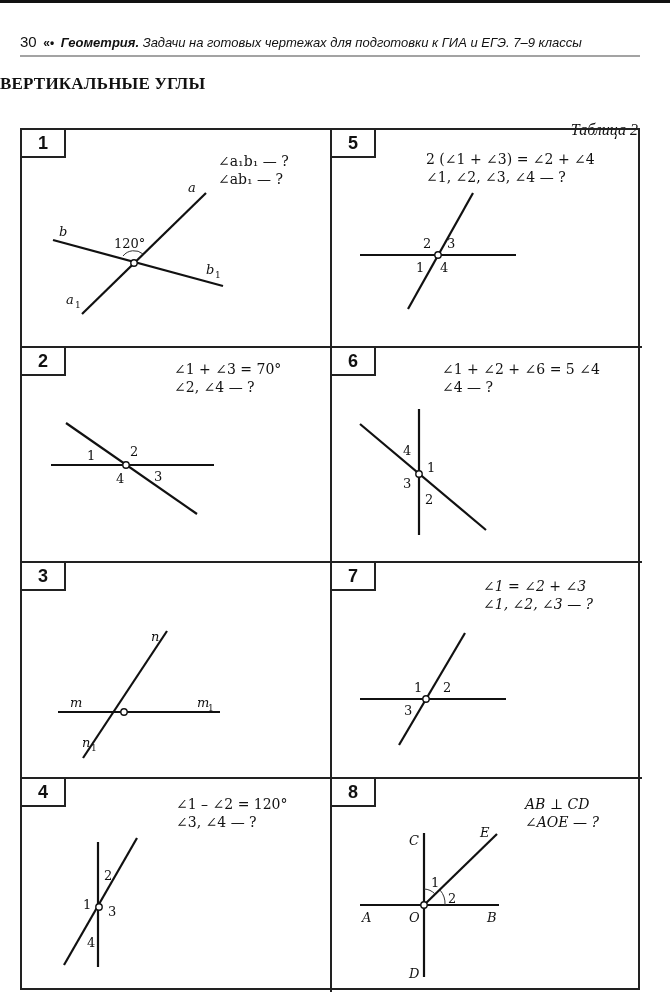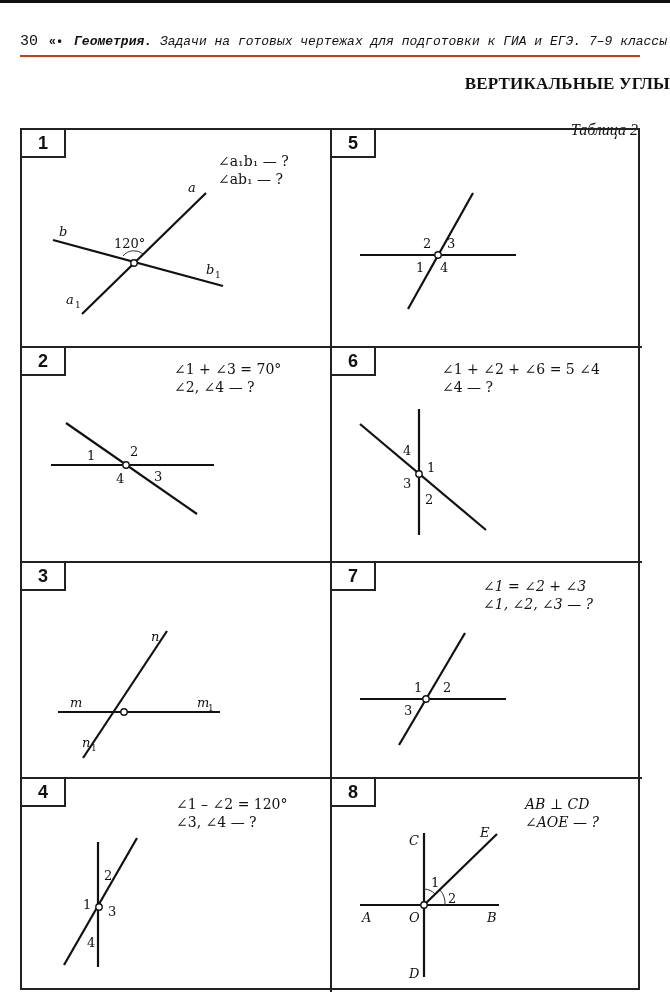--- a/index.html
+++ b/index.html
@@ -4,29 +4,29 @@
 <style>
   html, body { margin: 0; padding: 0; }
   body {
     width: 670px; height: 1008px; position: relative; overflow: hidden;
     background: #ffffff; color: #111;
     font-family: "DejaVu Serif", serif;
   }
   .topbar { position: absolute; left: 0; top: 0; width: 670px; height: 3px; background: #111; }
   .running-head {
     position: absolute; left: 20px; top: 33px; width: 620px; height: 22px;
-    font-family: Liberation Mono, monospace; font-size: 13px; white-space: nowrap;
-    border-bottom: 2px solid #c2410c;
+    font-family: Liberation Sans, sans-serif; font-size: 13px; white-space: nowrap;
+    border-bottom: 2px solid #a3a3a3;
   }
   .running-head .pnum { font-size: 15px; }
   .running-head .marks { font-weight: bold; font-size: 12px; margin: 0 3px; }
   .running-head .book { font-weight: bold; font-style: italic; }
   .running-head .sub { font-style: italic; }
   .section-title {
-    position: absolute; left: 0; top: 74px; width: 670px; text-align: right;
+    position: absolute; left: 0; top: 74px; width: 670px; text-align: left;
     font-family: "Liberation Serif", serif; font-weight: bold; font-size: 17px; letter-spacing: 0.2px;
   }
   .table-label {
     position: absolute; right: 32px; top: 101px;
     font-family: "Liberation Serif", serif; font-style: italic; font-size: 16px; margin-top: 20px;
   }
   .grid {
     position: absolute; left: 20px; top: 128px; width: 620px; height: 862px;
     border: 2px solid #222; box-sizing: border-box;
   }
@@ -133,20 +133,24 @@
       <circle class="pt" cx="77" cy="128" r="3.2"></circle>
       <text x="82" y="101">2</text>
       <text x="61" y="130">1</text>
       <text x="86" y="137">3</text>
       <text x="65" y="168">4</text>
     </svg>
   </div>
 
   <div class="cell col1 row0">
     <div class="numbox">5</div>
+    <div class="cond" style="left:94px; top:20px;">
+      <div>2 (∠1 + ∠3) = ∠2 + ∠4</div>
+      <div>∠1, ∠2, ∠3, ∠4 — ?</div>
+    </div>
     <svg class="fig">
       <line class="ln" x1="28" y1="125" x2="184" y2="125"></line>
       <line class="ln" x1="76" y1="179" x2="141" y2="63"></line>
       <circle class="pt" cx="106" cy="125" r="3.2"></circle>
       <text x="91" y="118">2</text>
       <text x="115" y="118">3</text>
       <text x="84" y="142">1</text>
       <text x="108" y="142">4</text>
     </svg>
   </div>

